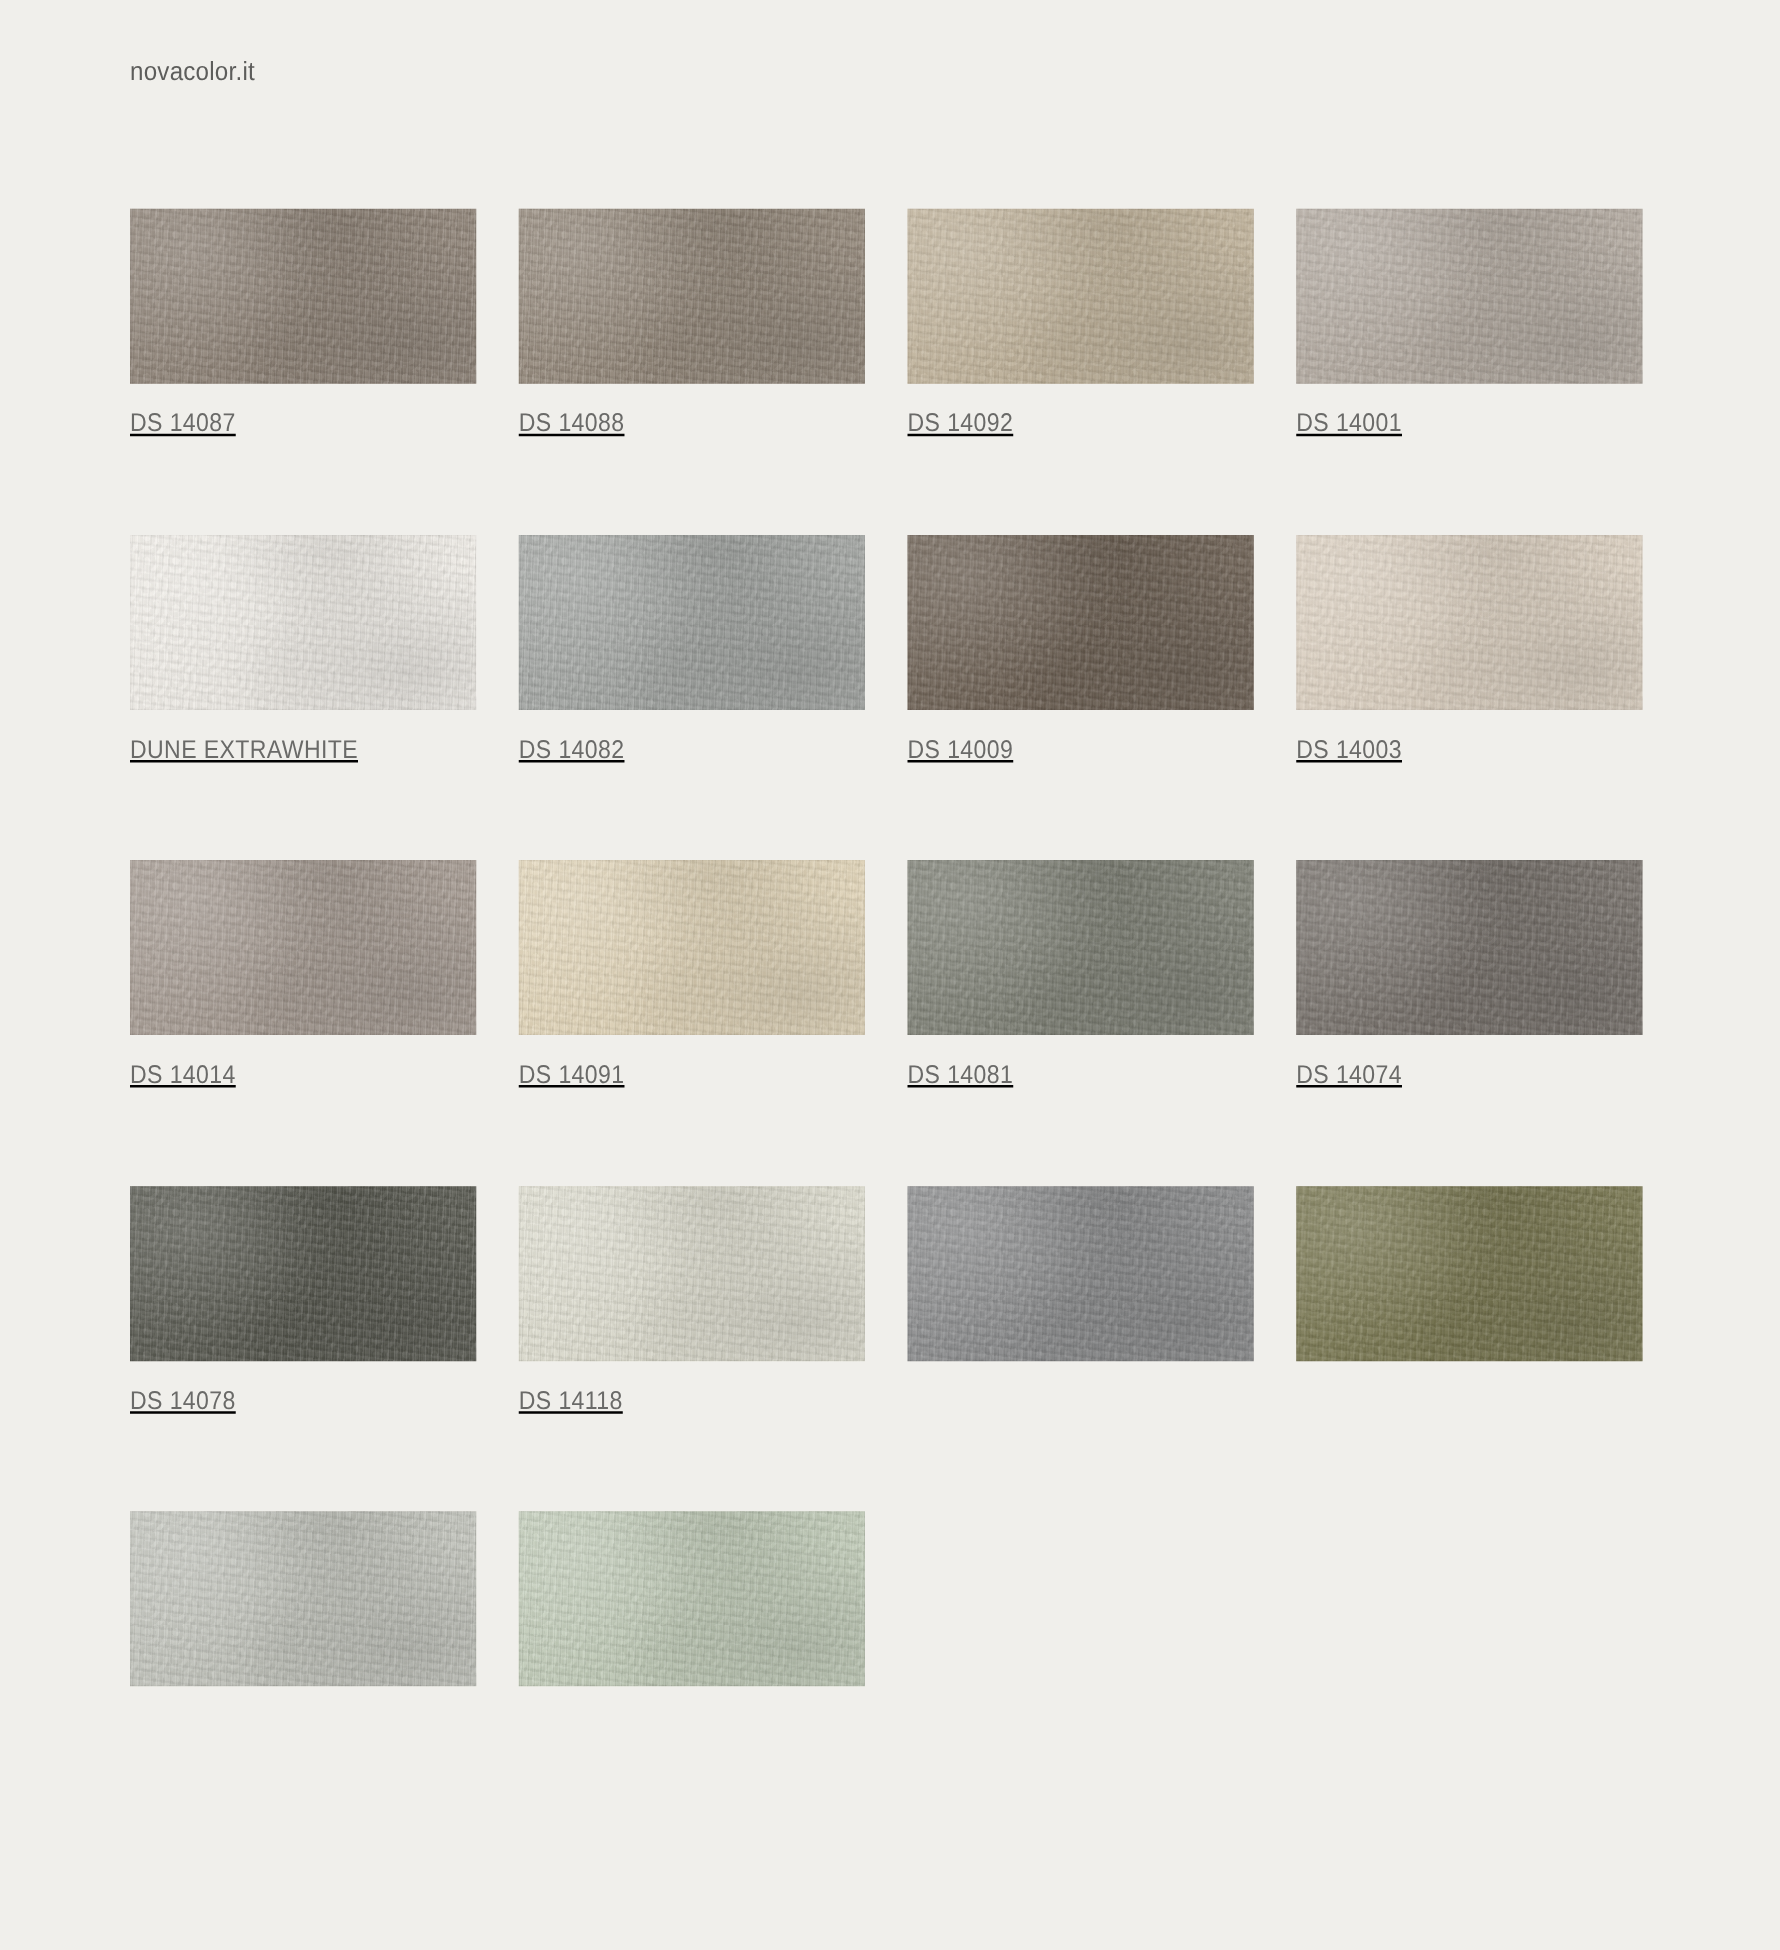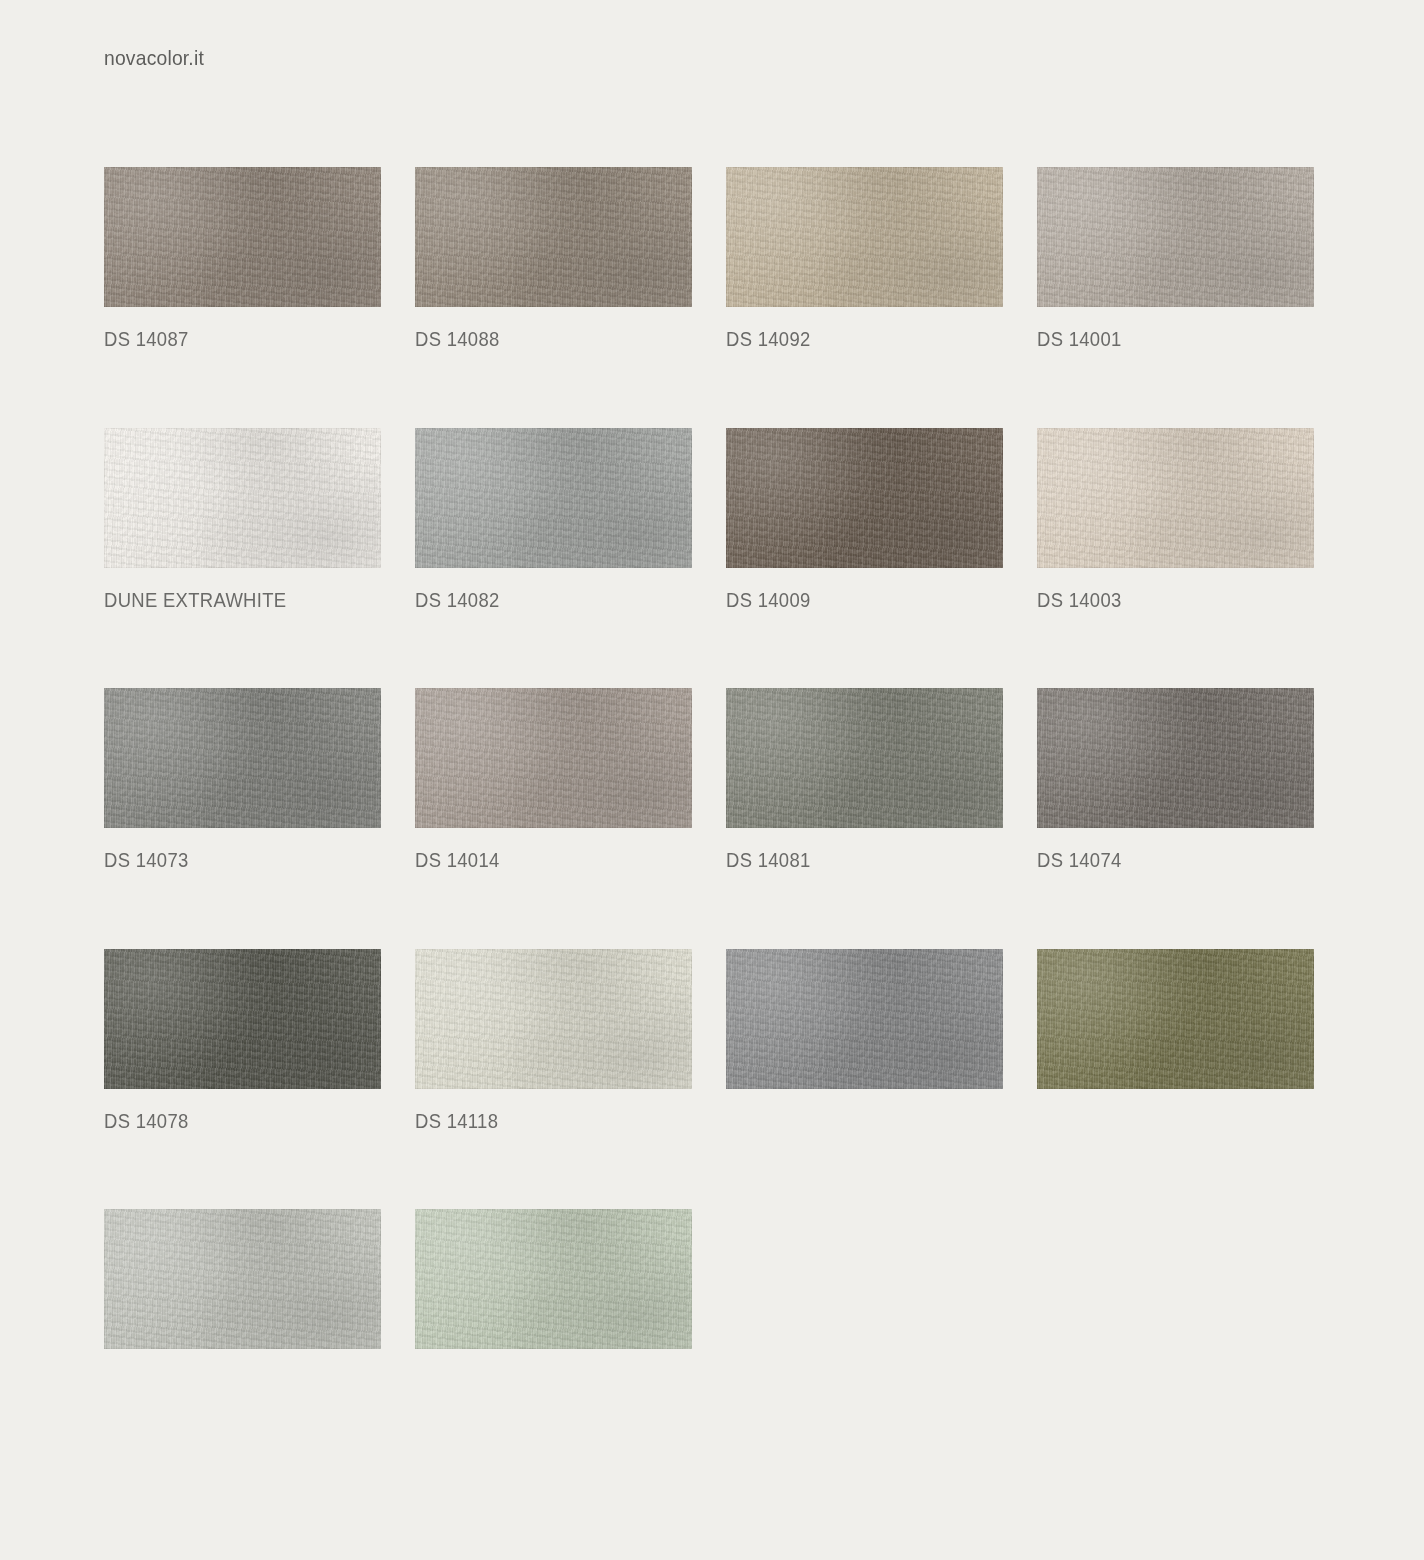--- a/index.html
+++ b/index.html
@@ -43,20 +43,21 @@
     top: 167px;
     width: 1210px;
     display: grid;
     grid-template-columns: repeat(4, 277px);
     column-gap: 34px;
     row-gap: 78px;
   }
 
   .cell {
     width: 262px;
+    text-decoration: underline;
   }
 
   .swatch {
     position: relative;
     width: 277px;
     height: 140px;
     overflow: hidden;
     background-color: #b0a99e;
     box-shadow: 0 0 0 1px rgba(0,0,0,0.035) inset;
   }
@@ -142,26 +143,26 @@
       </div>
       <div class="cell">
         <div class="swatch" style="background-color: rgb(109, 96, 83);"></div>
         <div class="label">DS 14009</div>
       </div>
       <div class="cell">
         <div class="swatch" style="background-color: rgb(222, 210, 194);"></div>
         <div class="label">DS 14003</div>
       </div>
       <div class="cell">
-        <div class="swatch" style="background-color: rgb(131, 132, 127);"></div>
-        <div class="label">DS 14073</div>
+        <div class="swatch" style="background-color: rgb(166, 155, 146);"></div>
+        <div class="label">DS 14014</div>
       </div>
       <div class="cell">
-        <div class="swatch" style="background-color: rgb(166, 155, 146);"></div>
-        <div class="label">DS 14014</div>
+        <div class="swatch" style="background-color: rgb(227, 214, 185);"></div>
+        <div class="label">DS 14091</div>
       </div>
       <div class="cell">
         <div class="swatch" style="background-color: rgb(126, 128, 117);"></div>
         <div class="label">DS 14081</div>
       </div>
       <div class="cell">
         <div class="swatch" style="background-color: rgb(118, 112, 106);"></div>
         <div class="label">DS 14074</div>
       </div>
       <div class="cell">

